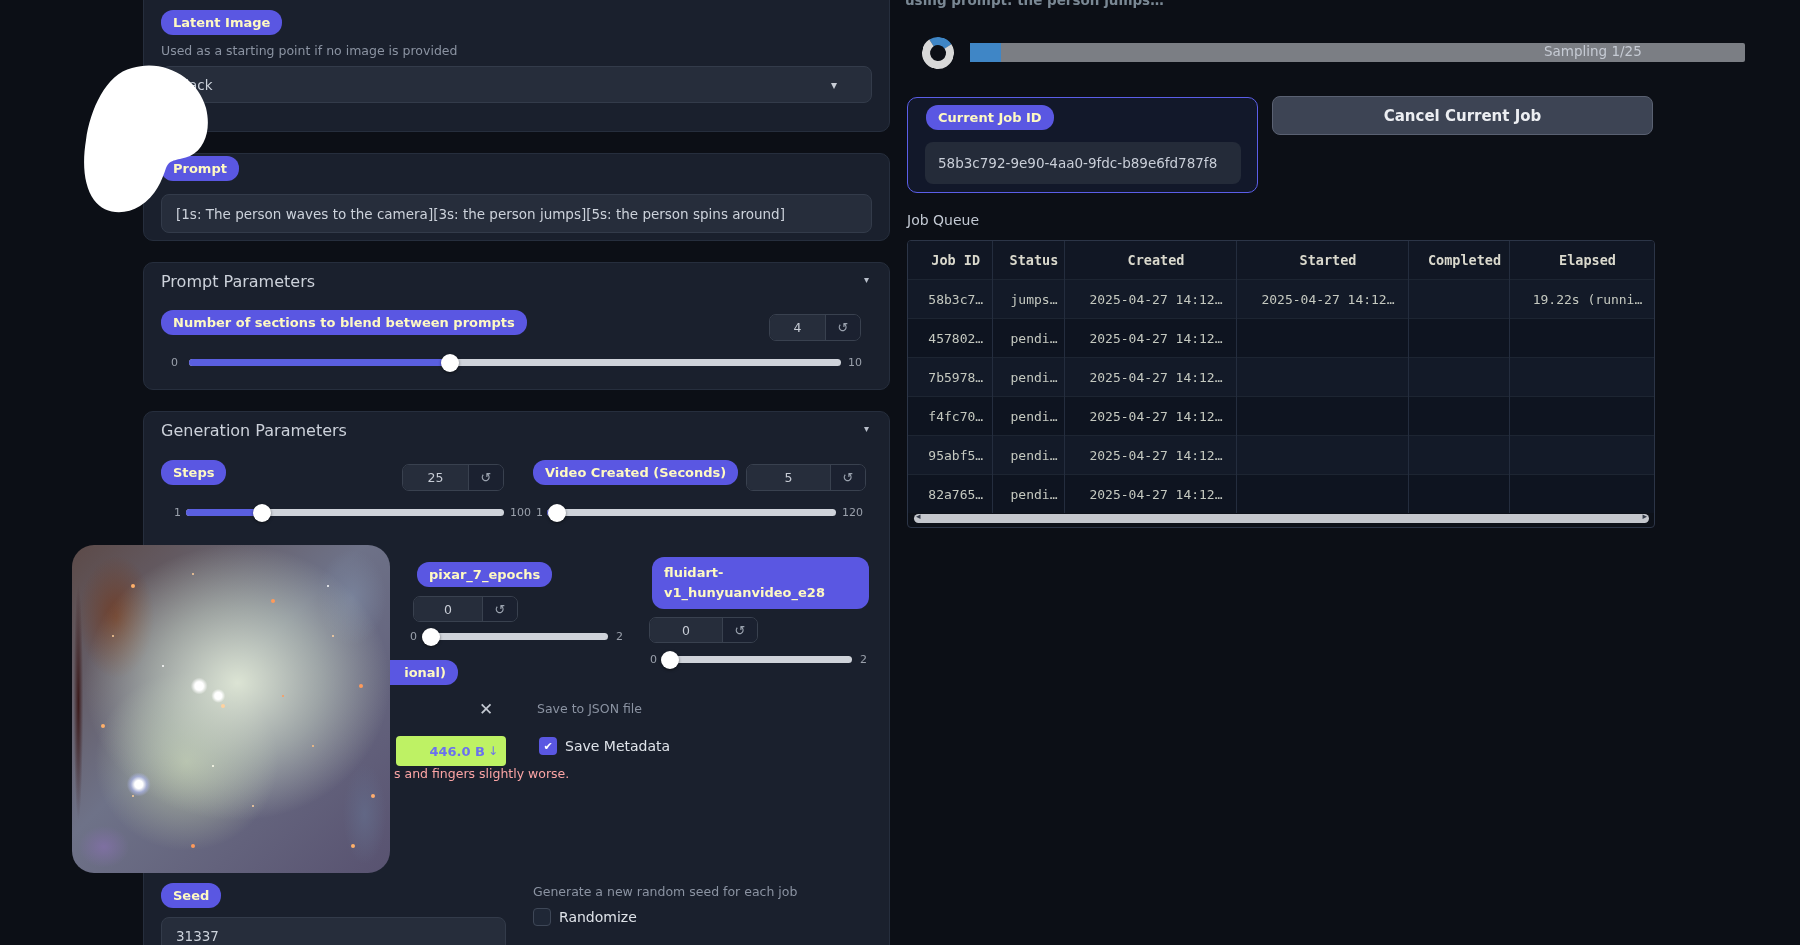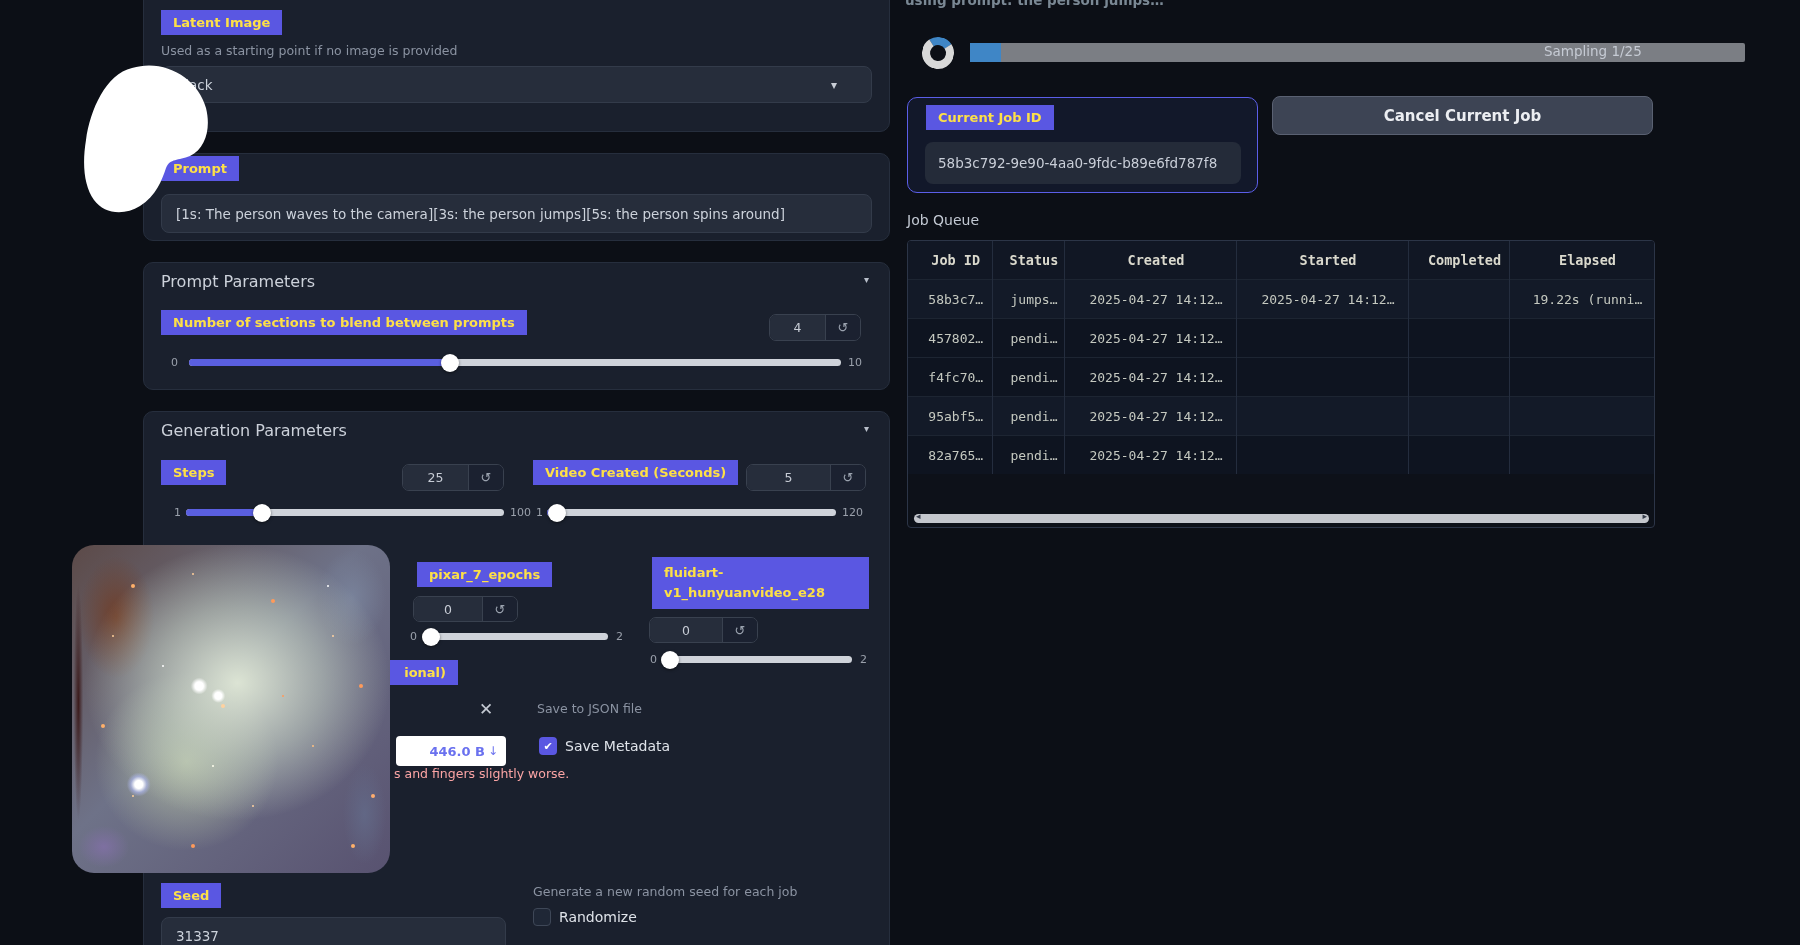--- a/index.html
+++ b/index.html
@@ -1,20 +1,20 @@
 <!DOCTYPE html>
 <html><head>
 <meta charset="utf-8">
 <style>
   html,body{margin:0;padding:0;width:1800px;height:945px;overflow:hidden;background:#0c0f16;
     font-family:"DejaVu Sans","Liberation Sans",sans-serif;}
   .abs{position:absolute;}
   .block{position:absolute;background:#1a202d;border:1px solid #262e3d;border-radius:10px;box-sizing:border-box;}
-  .badge{position:absolute;background:#5a57e2;color:#fde047;font-weight:bold;font-size:13px;
-    padding:5px 12px;border-radius:0;line-height:15px;white-space:nowrap;}
+  .badge{position:absolute;background:#5a57e2;color:#fef9c3;font-weight:bold;font-size:13px;
+    padding:5px 12px;border-radius:12px;line-height:15px;white-space:nowrap;}
   .help{position:absolute;color:#8b93a2;font-size:12.5px;}
   .inputbox{position:absolute;background:#262d3b;border:1px solid #333b4a;border-radius:8px;
     box-sizing:border-box;color:#ccd2db;font-size:13.5px;display:flex;align-items:center;padding:0 14px;}
   .acc-title{position:absolute;color:#ccd1da;font-size:16px;}
   .caret{position:absolute;color:#b9bfca;font-size:10px;}
   .numbox{position:absolute;display:flex;border:1px solid #39414f;border-radius:7px;overflow:hidden;box-sizing:border-box;}
   .numbox .val{background:#262d3b;color:#c7ccd5;font-size:12.5px;display:flex;align-items:center;justify-content:center;flex:1;}
   .numbox .rst{background:#1b2130;color:#9aa2ae;font-size:13px;display:flex;align-items:center;justify-content:center;
     width:34px;border-left:1px solid #39414f;cursor:pointer;}
   .slider{position:absolute;height:7px;background:#cfd3da;border-radius:4px;}
@@ -138,21 +138,21 @@
 <div class="sl-lab" style="left:650px;top:653px;">0</div>
 <div class="slider" style="left:664px;top:656px;width:188px;">
   <div class="fill" style="width:2%;"></div>
     <div class="knob" style="left:3%;"></div>
 </div>
 <div class="sl-lab" style="left:860px;top:653px;">2</div>
 
 <div class="badge" style="left:352px;top:660px;width:82px;text-align:right;">ional)</div>
 <div class="abs" style="left:479px;top:699px;color:#c4c9d2;font-size:17px;">✕</div>
 <div class="help" style="left:537px;top:701px;">Save to JSON file</div>
-<div class="abs" style="left:396px;top:736px;width:110px;height:30px;background:#ffffff;border-radius:4px;display:flex;align-items:center;justify-content:flex-end;padding-right:8px;box-sizing:border-box;">
+<div class="abs" style="left:396px;top:736px;width:110px;height:30px;background:#bef264;border-radius:4px;display:flex;align-items:center;justify-content:flex-end;padding-right:8px;box-sizing:border-box;">
   <span style="color:#6a71ef;font-weight:bold;font-size:13px;">446.0 B</span>
   <span style="color:#6a71ef;font-size:12px;margin-left:3px;">↓</span>
 </div>
 <div class="chk on" style="left:539px;top:737px;">
   <span>✔</span>
 </div>
 <div class="chk-lab" style="left:565px;top:738px;">Save Metadata</div>
 
 <div class="help" style="left:394px;top:766px;color:#fca5a5;text-align:right;">s and fingers slightly worse.</div>
 
@@ -205,20 +205,28 @@
       <td class="tcell">19.22s (runni…</td>
     </tr>
     <tr class="odd">
       <td class="tcell">457802…</td>
       <td class="tcell">pendi…</td>
       <td class="tcell">2025-04-27 14:12…</td>
       <td class="tcell"></td>
       <td class="tcell"></td>
       <td class="tcell"></td>
     </tr>
+    <tr class="even">
+      <td class="tcell">7b5978…</td>
+      <td class="tcell">pendi…</td>
+      <td class="tcell">2025-04-27 14:12…</td>
+      <td class="tcell"></td>
+      <td class="tcell"></td>
+      <td class="tcell"></td>
+    </tr>
     <tr class="odd">
       <td class="tcell">f4fc70…</td>
       <td class="tcell">pendi…</td>
       <td class="tcell">2025-04-27 14:12…</td>
       <td class="tcell"></td>
       <td class="tcell"></td>
       <td class="tcell"></td>
     </tr>
     <tr class="even">
       <td class="tcell">95abf5…</td>

